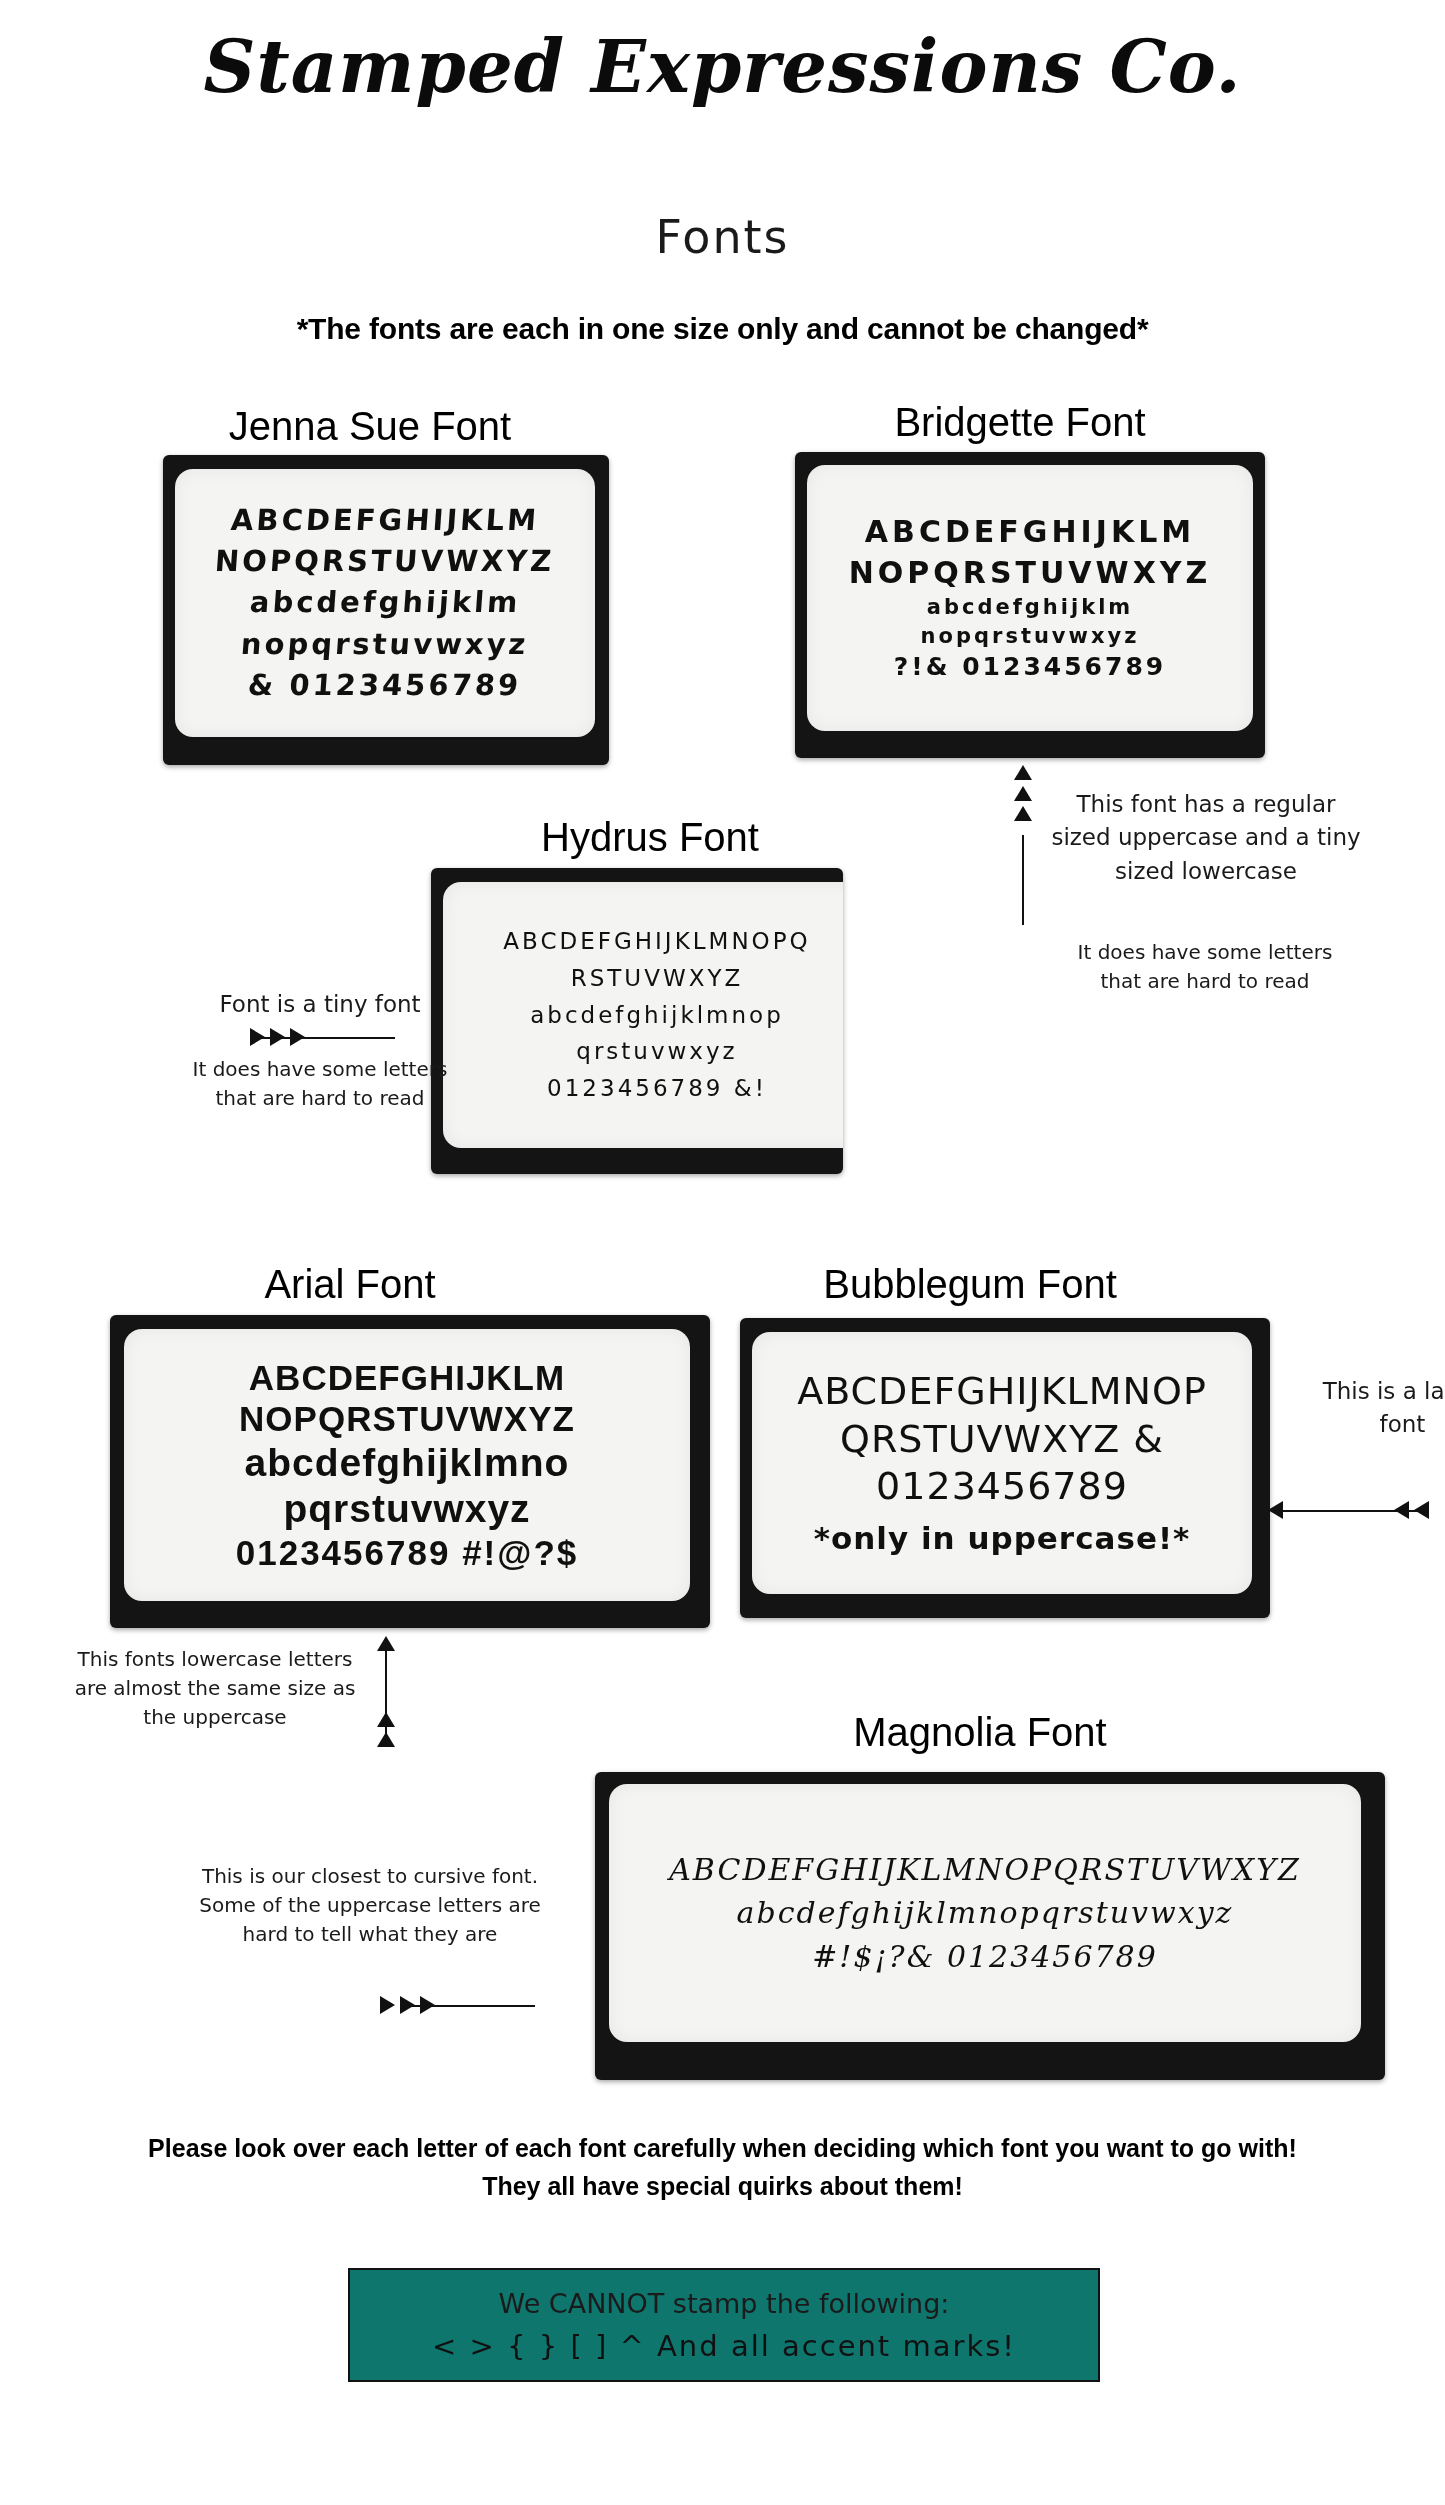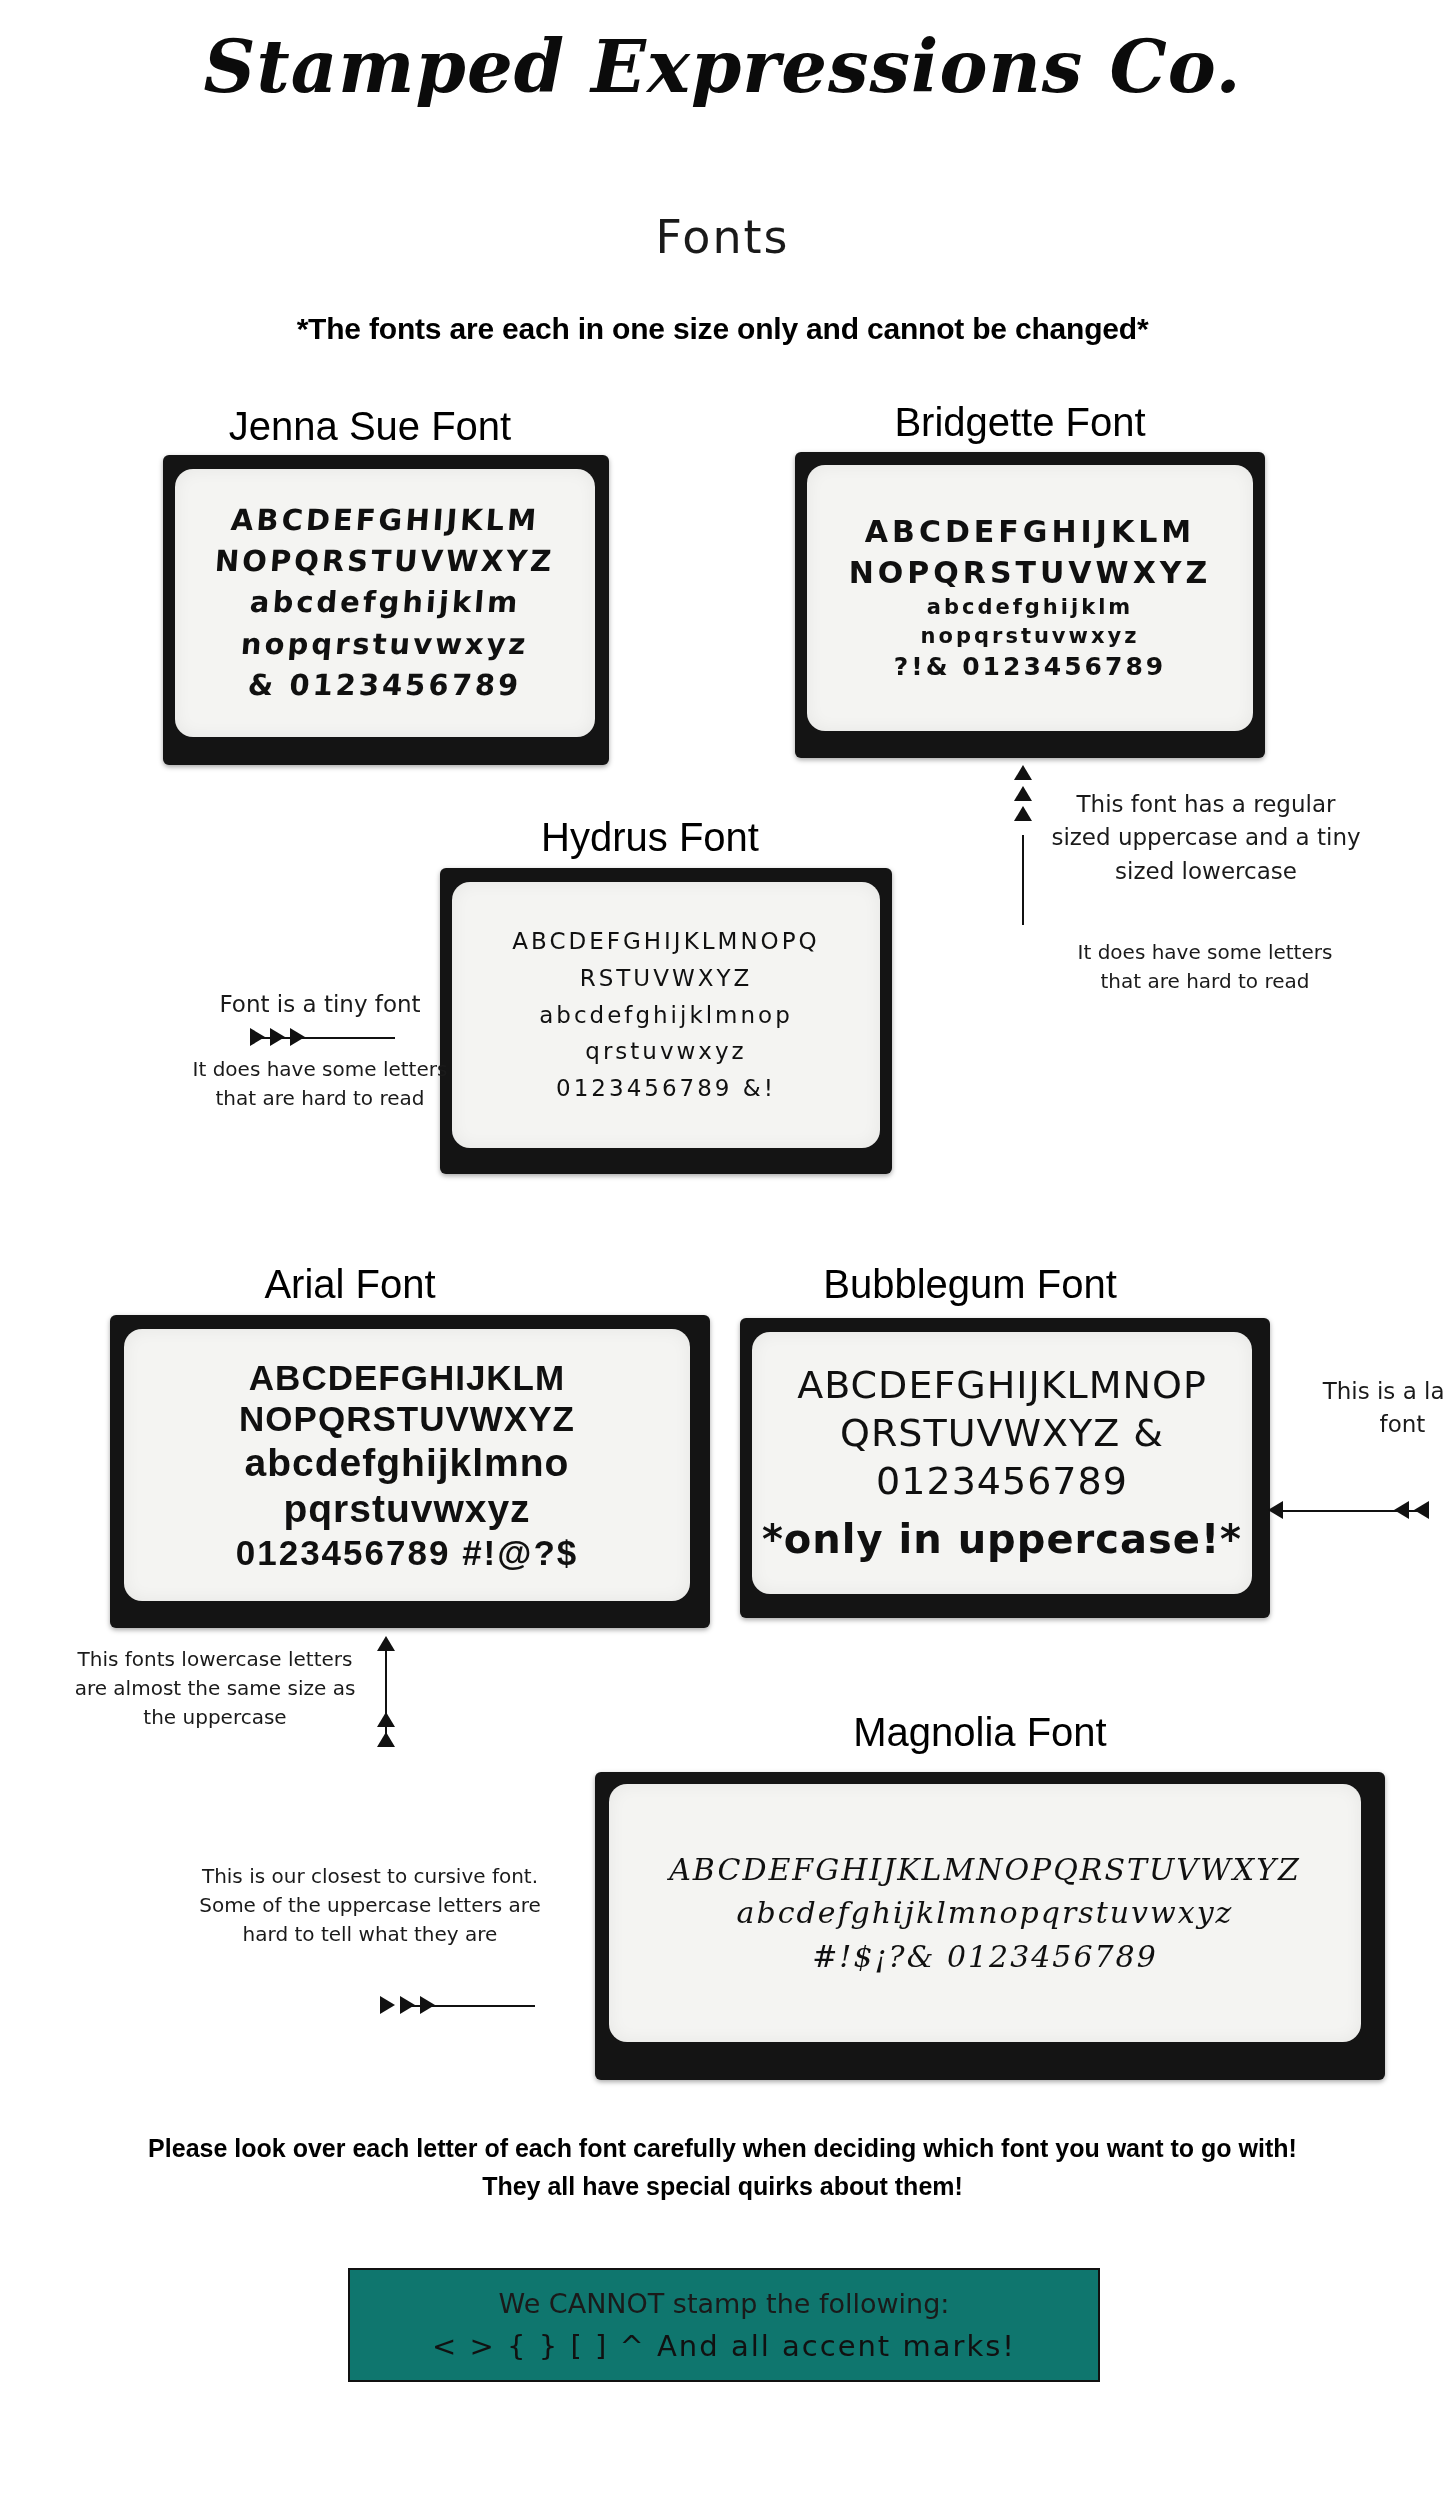--- a/index.html
+++ b/index.html
@@ -131,21 +131,21 @@
   .arial .l5 { font-size: 35px; letter-spacing: 2px; }
 
   .bubble .line {
     font-family: "DejaVu Sans", sans-serif;
     font-size: 38px;
     letter-spacing: 1px;
     line-height: 1.26;
     font-weight: 400;
   }
   .bubble .note {
-    font-size: 40px;
+    font-size: 31px;
     font-weight: 600;
     margin-top: 8px;
   }
 
   .magnolia .line {
     font-family: "DejaVu Serif", serif;
     font-style: italic;
     font-size: 30px;
     letter-spacing: 2px;
     line-height: 1.45;
@@ -244,21 +244,21 @@
 </div>
 
 <div class="arrow-v" style="top:835px; left:1022px; height:90px;"></div>
 <div class="tri up" style="top:765px; left:1014px;"></div>
 <div class="tri up" style="top:786px; left:1014px; border-bottom-color:#111;"></div>
 <div class="tri up" style="top:806px; left:1014px;"></div>
 <div class="anno big" style="top:788px; left:1050px; width:312px;">This font has a regular sized uppercase and a tiny sized lowercase</div>
 <div class="anno small" style="top:938px; left:1060px; width:290px;">It does have some letters that are hard to read</div>
 
 <div class="font-title" style="top:815px; left:440px; width:420px;">Hydrus Font</div>
-<div class="photo hydrus" style="top:868px; left:440px; width:452px; height:306px;">
+<div class="photo hydrus" style="top:868px; left:431px; width:412px; height:306px;">
   <div class="sheet" style="top:14px; left:12px; width:428px; height:266px;">
     <div class="line">ABCDEFGHIJKLMNOPQ</div>
     <div class="line">RSTUVWXYZ</div>
     <div class="line">abcdefghijklmnop</div>
     <div class="line">qrstuvwxyz</div>
     <div class="line">0123456789  &amp;!</div>
   </div>
 </div>
 
 <div class="anno big" style="top:988px; left:195px; width:250px;">Font is a tiny font</div>

